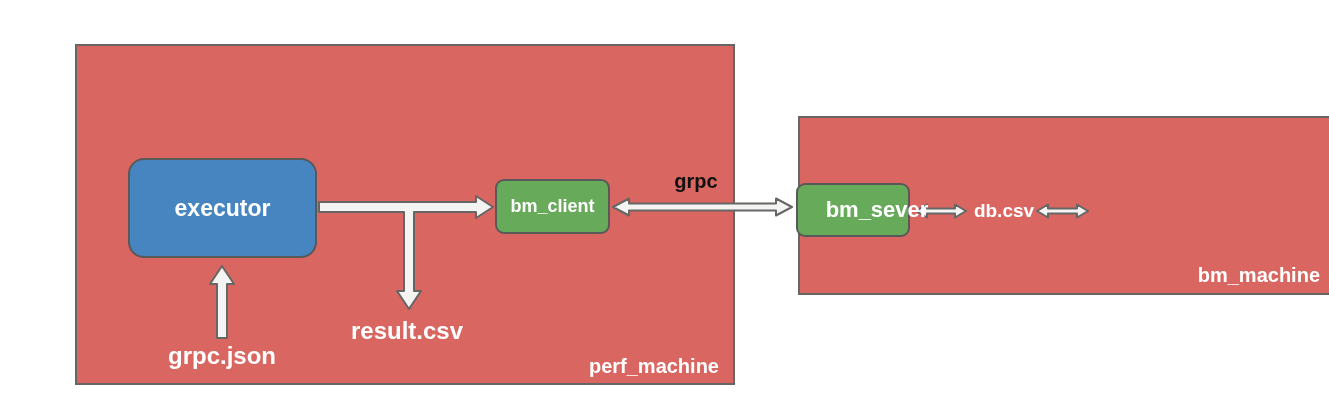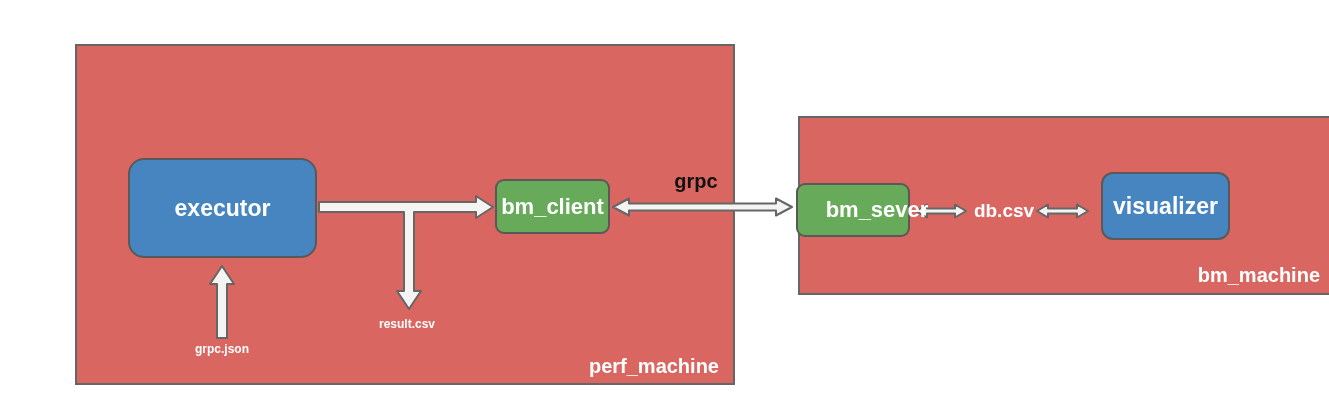--- a/index.html
+++ b/index.html
@@ -32,25 +32,25 @@
   #bm-machine{left:762px;top:116px;width:534px;height:179px;}
   #bm-machine .machine-label{right:10px;bottom:6px;}
   .node{
     position:absolute;display:flex;align-items:center;justify-content:center;
     color:var(--label-white);font-weight:bold;border:2px solid var(--node-border);
     white-space:nowrap;
   }
   .node.blue{background:var(--node-blue);text-align:right;}
   .node.green{background:var(--node-green);}
   #executor{left:128px;top:158px;width:189px;height:100px;border-radius:16px;font-size:23px;}
-  #bm-client{left:495px;top:179px;width:115px;height:55px;border-radius:9px;font-size:22px;}
+  #bm-client{left:495px;top:179px;width:115px;height:55px;border-radius:9px;font-size:18px;}
   #bm-sever{left:796px;top:183px;width:114px;height:54px;border-radius:9px;font-size:22px;padding-left:48px;}
   #visualizer{left:1101px;top:172px;width:129px;height:68px;border-radius:12px;font-size:23px;}
   .file-label{
-    position:absolute;color:var(--label-white);font-weight:bold;font-size:12px;
+    position:absolute;color:var(--label-white);font-weight:bold;font-size:24px;
     text-align:center;white-space:nowrap;transform:translateX(-50%);
   }
   #jobs-json-label{left:222px;top:342px;}
   #result-csv-label{left:407px;top:317px;}
   #db-csv-label{left:1004px;top:200px;font-size:19px;}
   #grpc-label{
     position:absolute;left:696px;top:170px;transform:translateX(-50%);
     color:var(--label-black);font-weight:bold;font-size:20px;white-space:nowrap;
   }
   svg.arrows{position:absolute;left:0;top:0;pointer-events:none;}
@@ -80,20 +80,19 @@
     <path d="M613,207 L629,198.5 L629,203.5 L776,203.5 L776,198.5 L792,207 L776,215.5 L776,210.5 L629,210.5 L629,215.5 Z"></path>
 
     <path d="M916,211 L927,204.5 L927,208.5 L955,208.5 L955,204.5 L966,211 L955,217.5 L955,213.5 L927,213.5 L927,217.5 Z"></path>
 
     <path d="M1037,211 L1048,204.5 L1048,208.5 L1077,208.5 L1077,204.5 L1088,211 L1077,217.5 L1077,213.5 L1048,213.5 L1048,217.5 Z"></path>
   </svg>
 
   <div class="node blue" id="executor">executor</div>
   <div class="node green" id="bm-client">bm_client</div>
   <div class="node green" id="bm-sever">bm_sever</div>
-  <div class="node blue" id="visualizer">visualizer</div>
 
   <div class="file-label" id="jobs-json-label">grpc.json</div>
   <div class="file-label" id="result-csv-label">result.csv</div>
   <div class="file-label" id="db-csv-label">db.csv</div>
   <div id="grpc-label">grpc</div>
 
 </div>
 
 </body></html>

